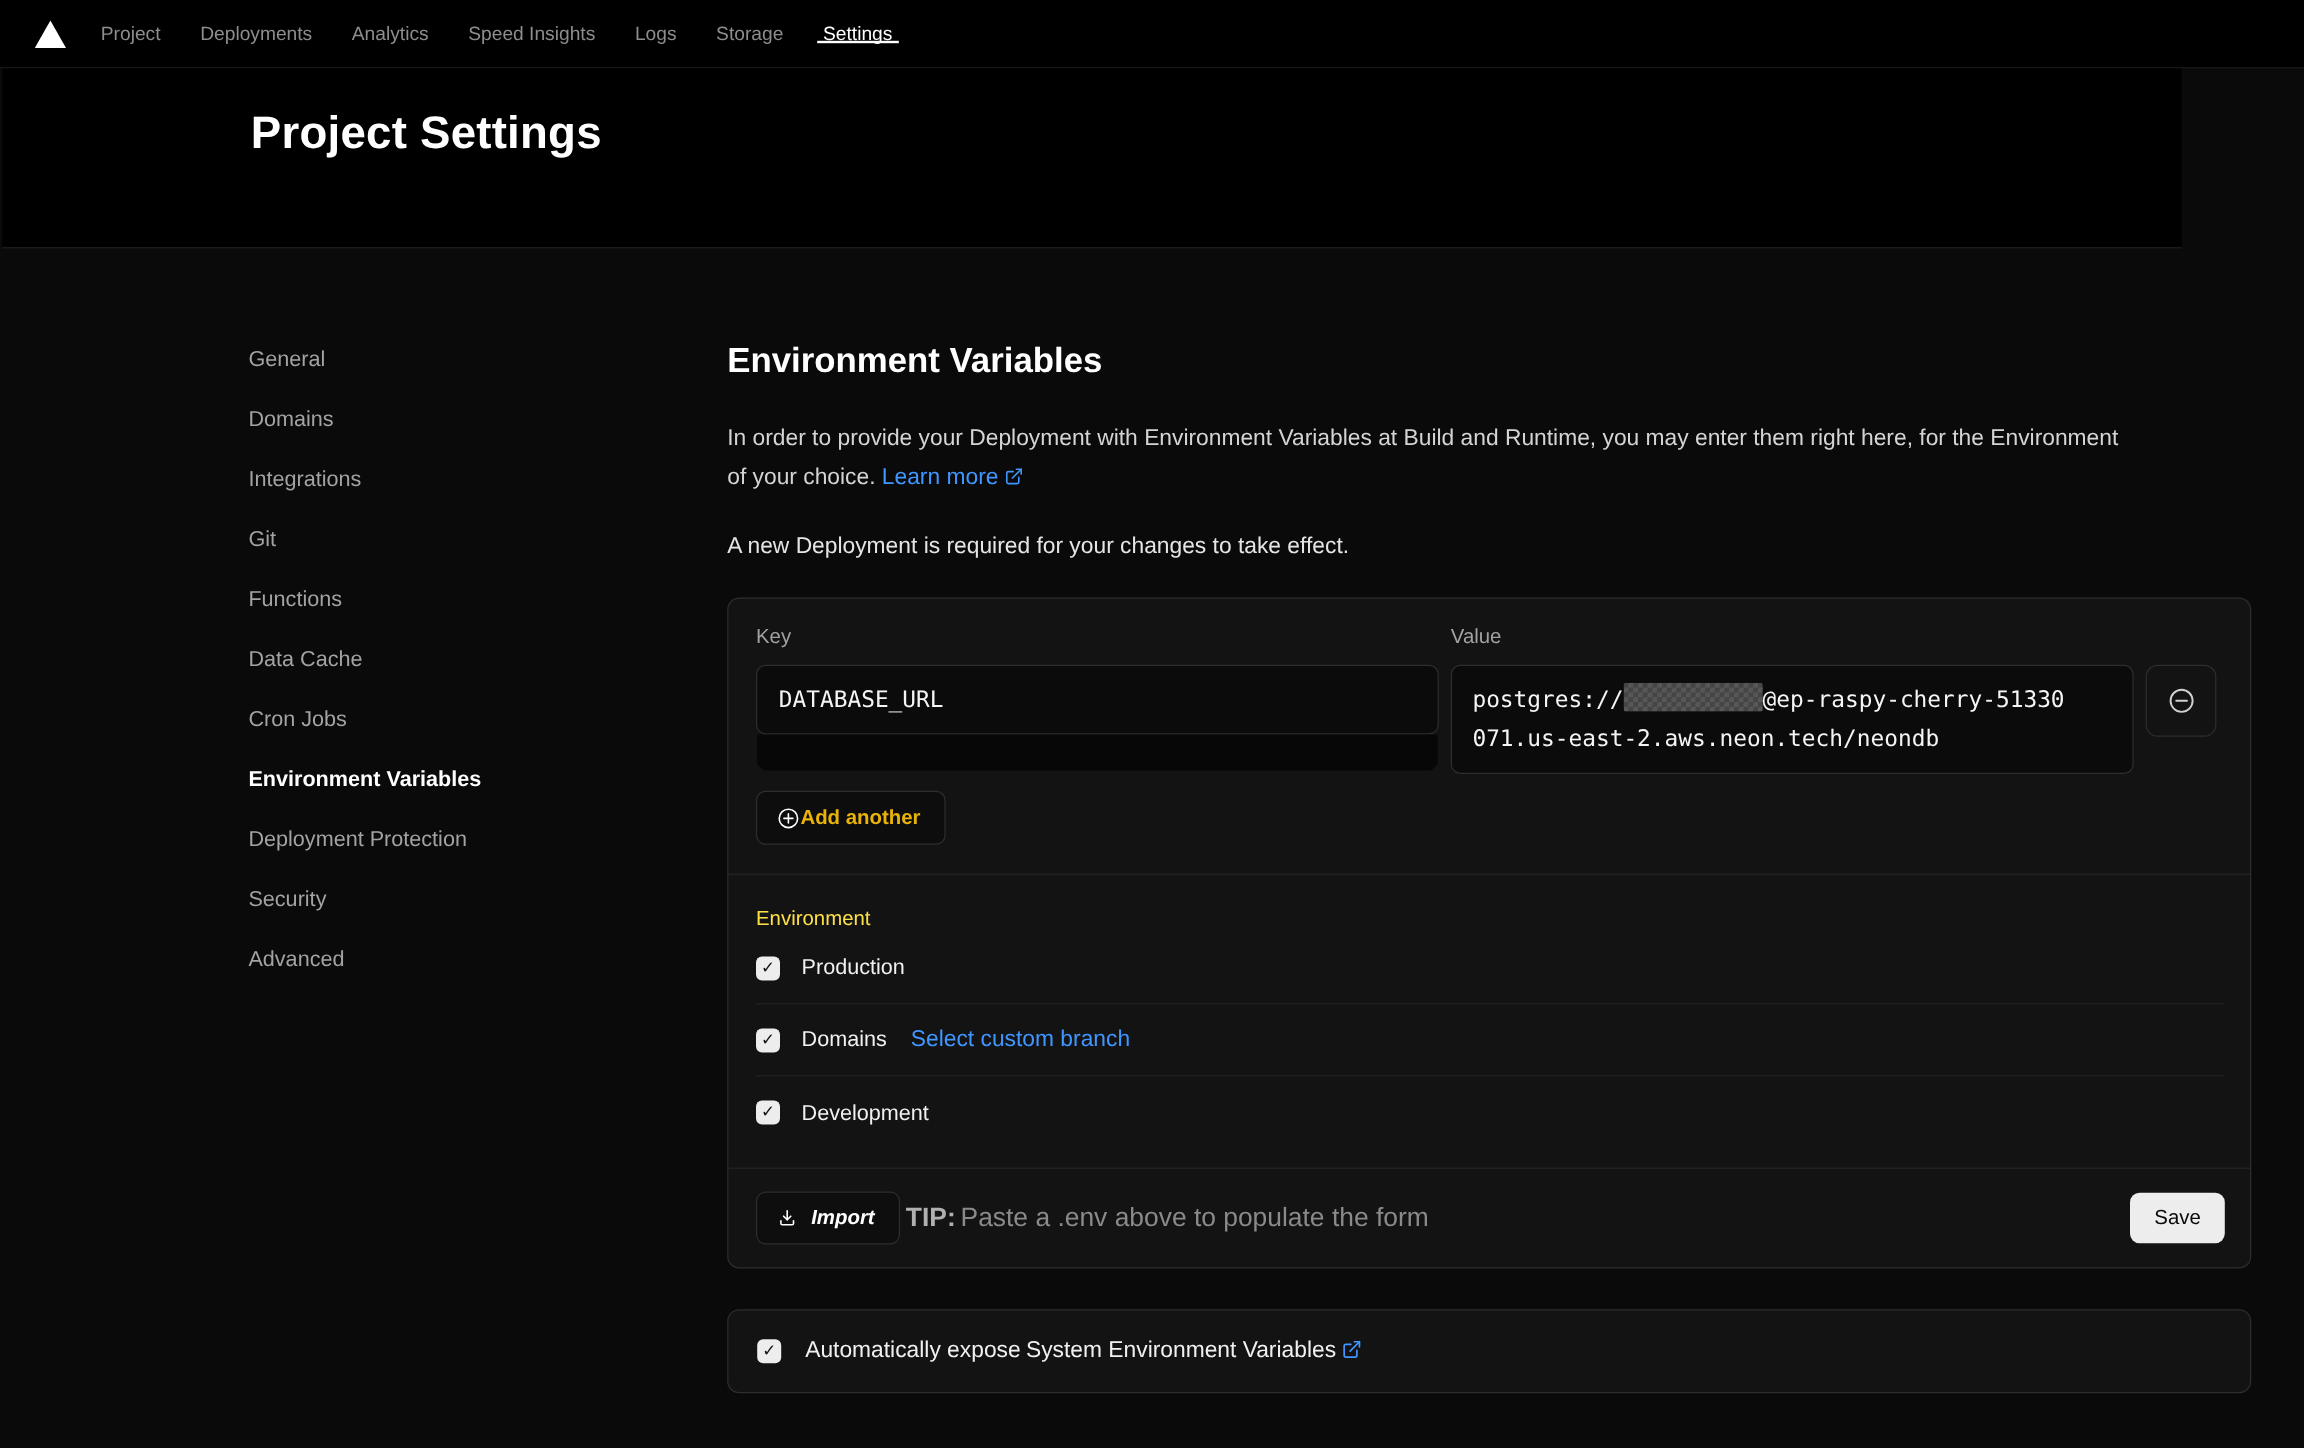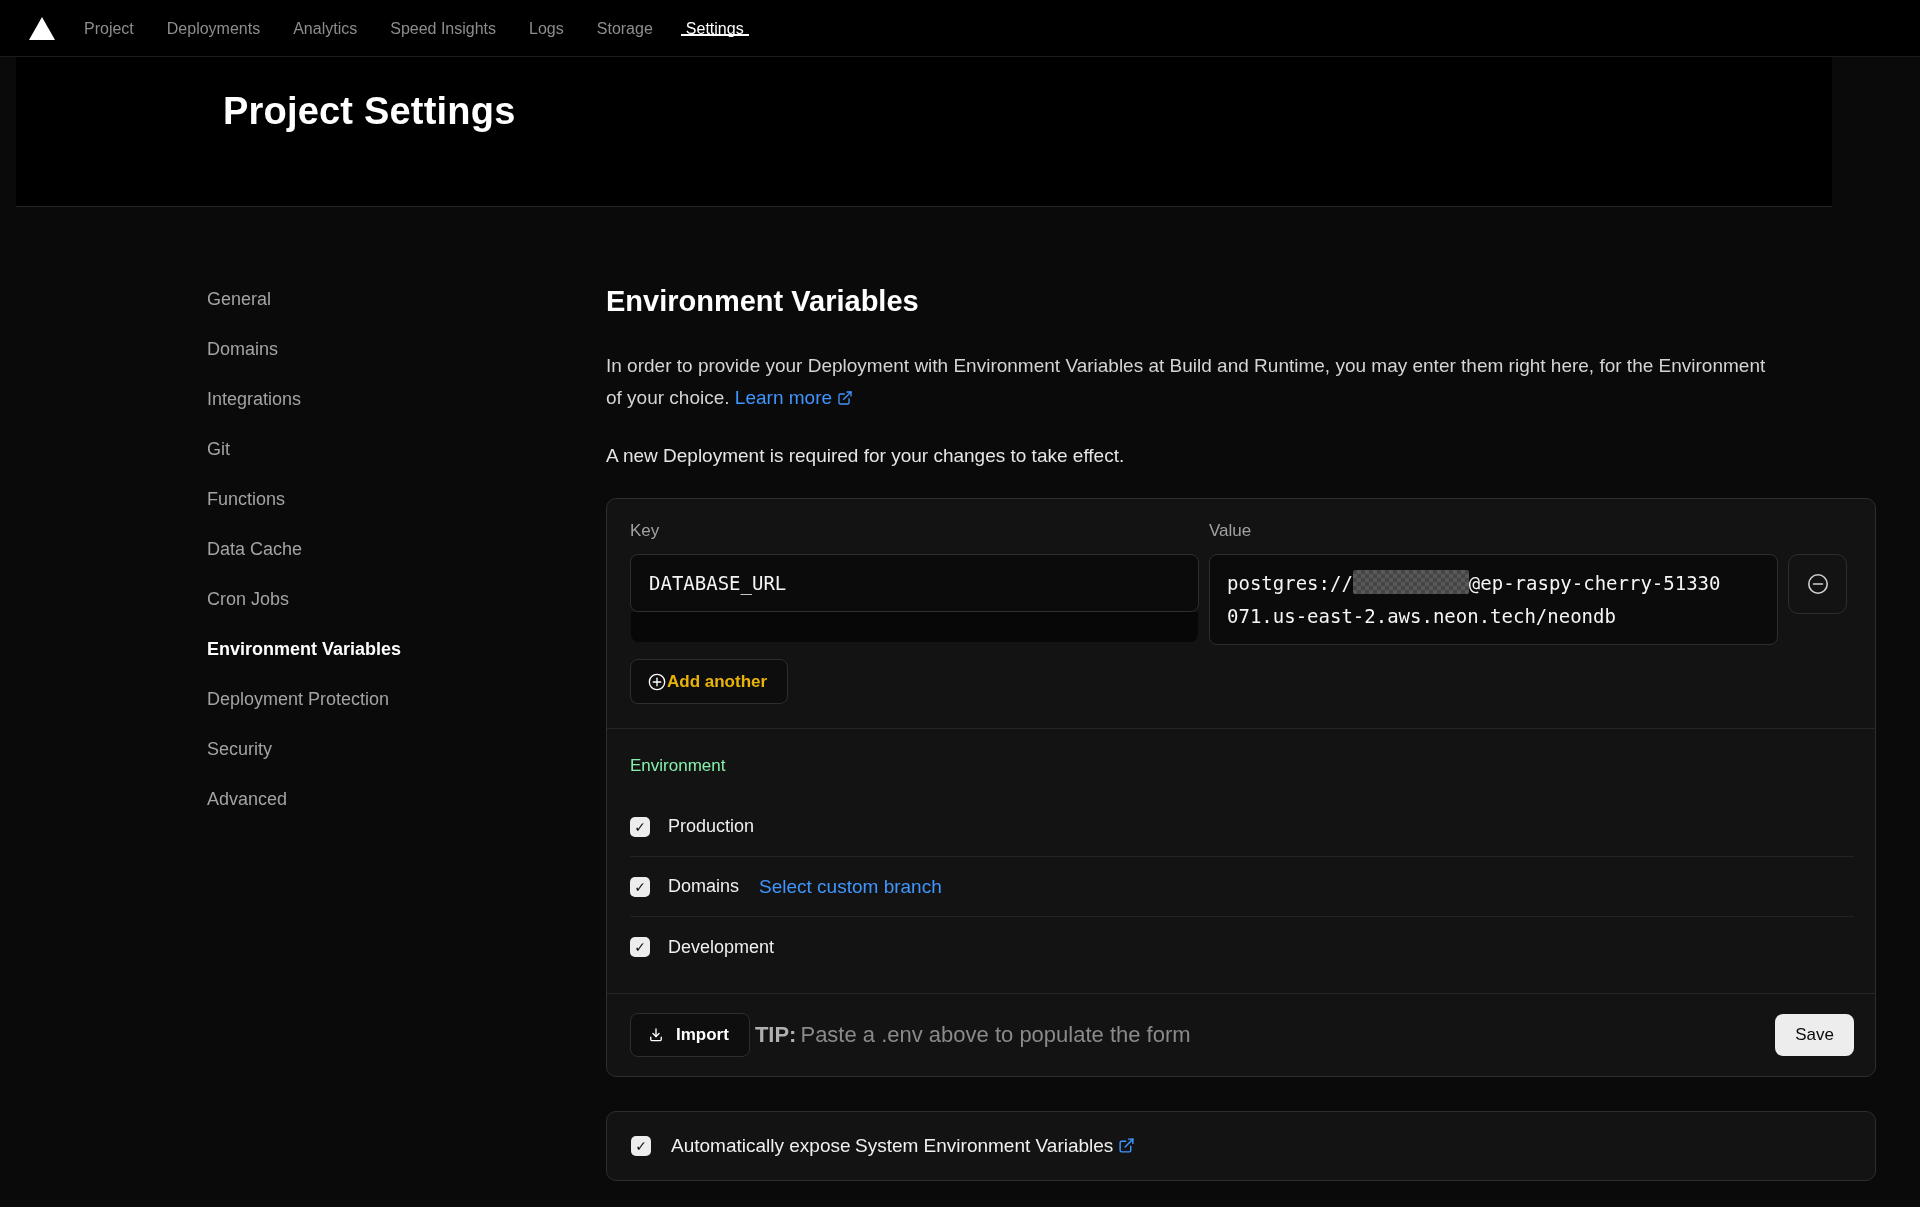--- a/index.html
+++ b/index.html
@@ -28,21 +28,21 @@
     margin-right:33px; font-size:16px; color:#8d8d8d; cursor:pointer;
     padding-top:2px;
   }
   .nav-item.active { color:#fff; font-weight:500; }
   .nav-item.active::after {
     content:""; position:absolute; left:-5px; right:-5px; bottom:2px;
     height:2px; background:#fff;
   }
   
   .page-header {
-    position:absolute; top:57px; left:16px; width:1816px; height:150px;
+    position:absolute; top:57px; left:2px; width:1816px; height:150px;
     background:#000; border-bottom:1px solid #232323;
   }
   .page-title {
     position:absolute; left:207px; top:33px;
     font-size:38px; font-weight:600; letter-spacing:0.2px; color:#fff;
   }
   
   .sidebar { position:absolute; left:207px; top:274px; width:360px; }
   .side-item {
     height:50px; line-height:50px; font-size:18px; color:#a3a3a3;
@@ -94,40 +94,40 @@
     background:transparent; display:flex; align-items:center; justify-content:center;
     cursor:pointer;
   }
   .add-btn {
     margin-top:14px; height:45px; display:inline-flex; align-items:center; 
     background:#0d0d0d; border:1px solid #2e2e2e; border-radius:8px;
     padding:0 20px 0 16px; font-size:17px; font-weight:600; color:#eab308; cursor:pointer;
   }
   
   .env-section { margin-top:24px; border-top:1px solid #262626; padding:26px 21px 16px 23px; }
-  .env-label { font-size:17px; color:#86efac; line-height:22px; margin-bottom:20px; }
+  .env-label { font-size:17px; color:#fde047; line-height:22px; margin-bottom:0; }
   .env-row { height:60px; display:flex; align-items:center; gap:18px; }
   .env-row.bordered { border-bottom:1px solid #232323; }
   .env-row-label { font-size:18px; font-weight:500; color:#f0f0f0; }
   .branch-link { font-size:19px; margin-left:2px; }
   .checkbox {
     width:20px; height:20px; background:#ededed; border-radius:5px;
     display:inline-flex; align-items:center; justify-content:center;
     font-family:"DejaVu Sans", sans-serif; font-size:14px; font-weight:bold; color:#111;
     cursor:pointer; flex:0 0 auto;
   }
   
   .card-footer {
     border-top:1px solid #262626; padding:19px 21px 19px 23px;
     display:flex; align-items:center;
   }
   .import-btn {
     height:44px; display:inline-flex; align-items:center; gap:11px;
     background:#0e0e0e; border:1px solid #2e2e2e; border-radius:8px;
-    padding:0 20px 0 16px; font-size:17px; font-weight:600; color:#fff; cursor:pointer;
+    padding:0 20px 0 16px; font-size:17px; font-weight:600; color:#fff; cursor:pointer;font-style:italic;
   }
   .tip { margin-left:5px; font-size:22px; color:#8a8a8a; }
   .tip b { color:#b0b0b0; font-weight:700; margin-right:4px; }
   .spacer { flex:1; }
   .save-btn {
     height:42px; background:#ededed; color:#0a0a0a; border:none; border-radius:8px;
     padding:0 20px; font-size:17px; font-weight:500; cursor:pointer;
     font-family:"Liberation Sans", sans-serif;
   }
   

